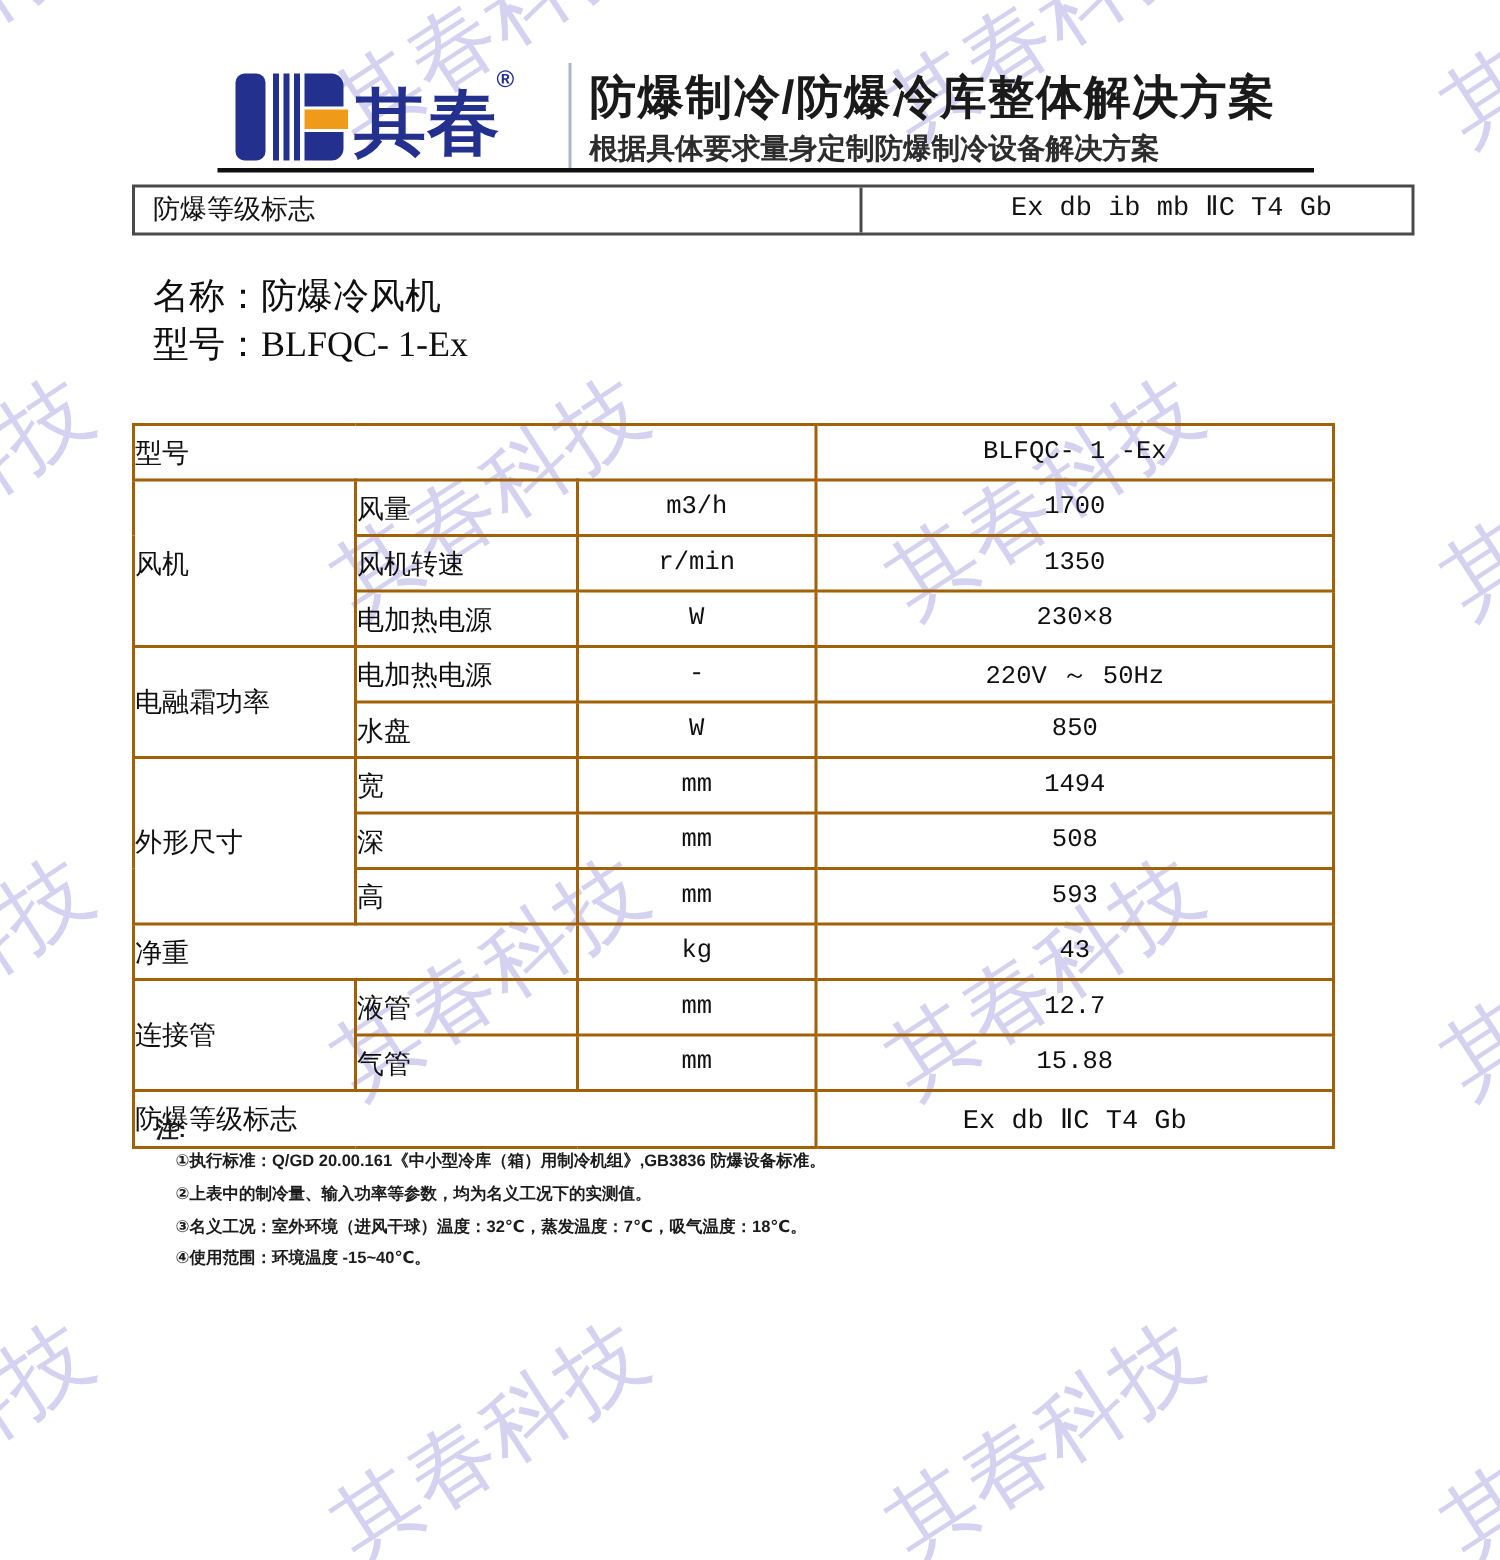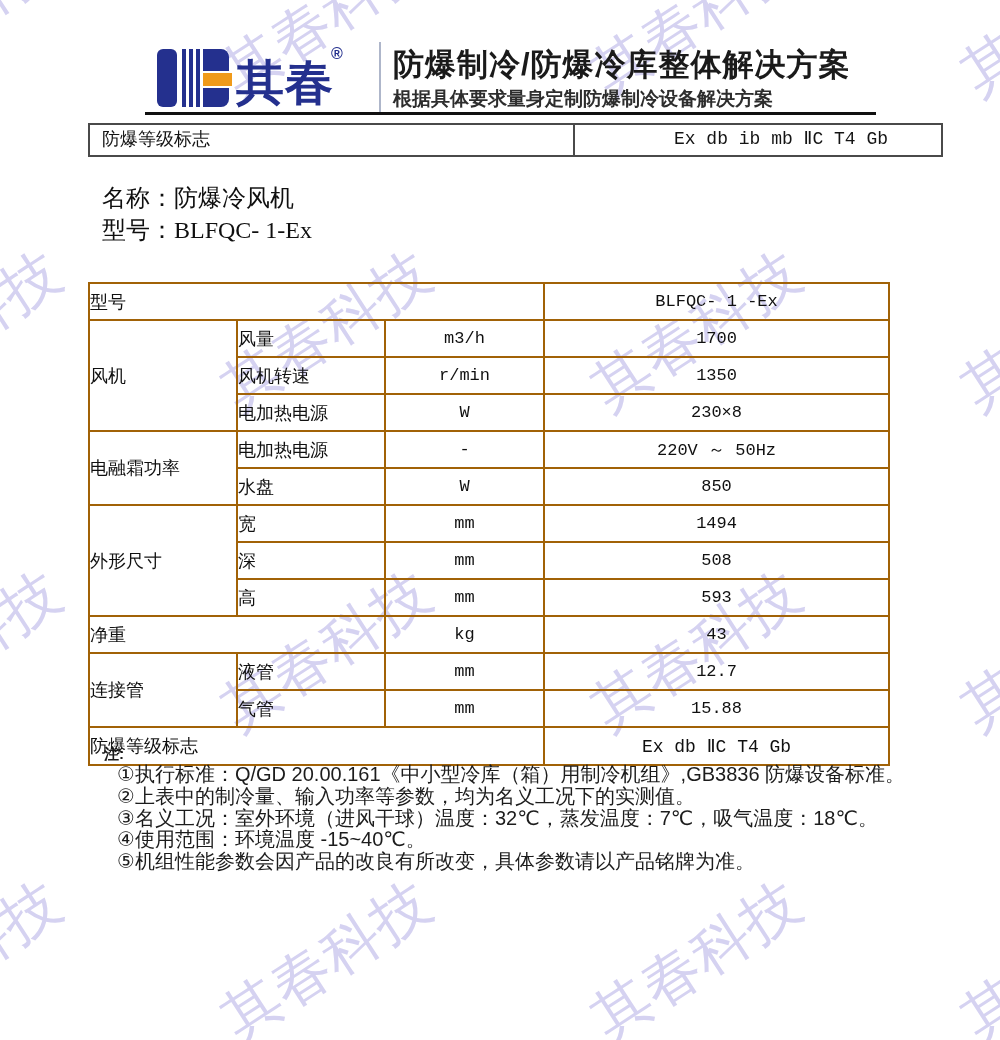--- a/index.html
+++ b/index.html
@@ -43,21 +43,21 @@
   table.spec{position:absolute;left:88px;top:282px;width:800px;z-index:1;
       border-collapse:collapse;table-layout:fixed;background:transparent;}
   table.spec td{border:2px solid #a16207;height:35px;padding:0;vertical-align:middle;}
   td.lab{font-family:"Liberation Serif","DejaVu Serif",serif;font-size:18px;
       text-align:left;padding-left:10px;color:#101010;}
   td.unit,td.val{font-family:"Liberation Mono","DejaVu Sans Mono",monospace;
       font-size:17px;text-align:center;color:#101010;}
   
   .notes{position:absolute;left:104px;top:744px;width:870px;z-index:1;color:#1c1c1c;}
   .note-label{font-size:15px;font-weight:700;line-height:20px;}
-  .note-item{font-size:20px;font-weight:400;line-height:21.8px;margin-left:13px;white-space:nowrap;}
+  .note-item{font-size:11px;font-weight:700;line-height:21.8px;margin-left:13px;white-space:nowrap;}
 </style>
 </head>
 <body>
 
 <div class="page">
 
   <div class="wm-layer">
       <span class="wm" style="left: -161px; top: -23px; color: rgb(213, 210, 241);">其春科技</span>
       <span class="wm" style="left: -161px; top: 292px; color: rgb(213, 210, 241);">其春科技</span>
       <span class="wm" style="left: -161px; top: 612px; color: rgb(213, 210, 241);">其春科技</span>
@@ -181,16 +181,15 @@
       </tr>
     </tbody>
   </table>
 
   <div class="notes">
     <div class="note-label">注:</div>
     <div class="note-item">①执行标准：Q/GD 20.00.161《中小型冷库（箱）用制冷机组》,GB3836 防爆设备标准。</div>
     <div class="note-item">②上表中的制冷量、输入功率等参数，均为名义工况下的实测值。</div>
     <div class="note-item">③名义工况：室外环境（进风干球）温度：32℃，蒸发温度：7℃，吸气温度：18℃。</div>
     <div class="note-item">④使用范围：环境温度 -15~40℃。</div>
-    <div class="note-item">⑤机组性能参数会因产品的改良有所改变，具体参数请以产品铭牌为准。</div>
   </div>
 
 </div>
 
 </body></html>

